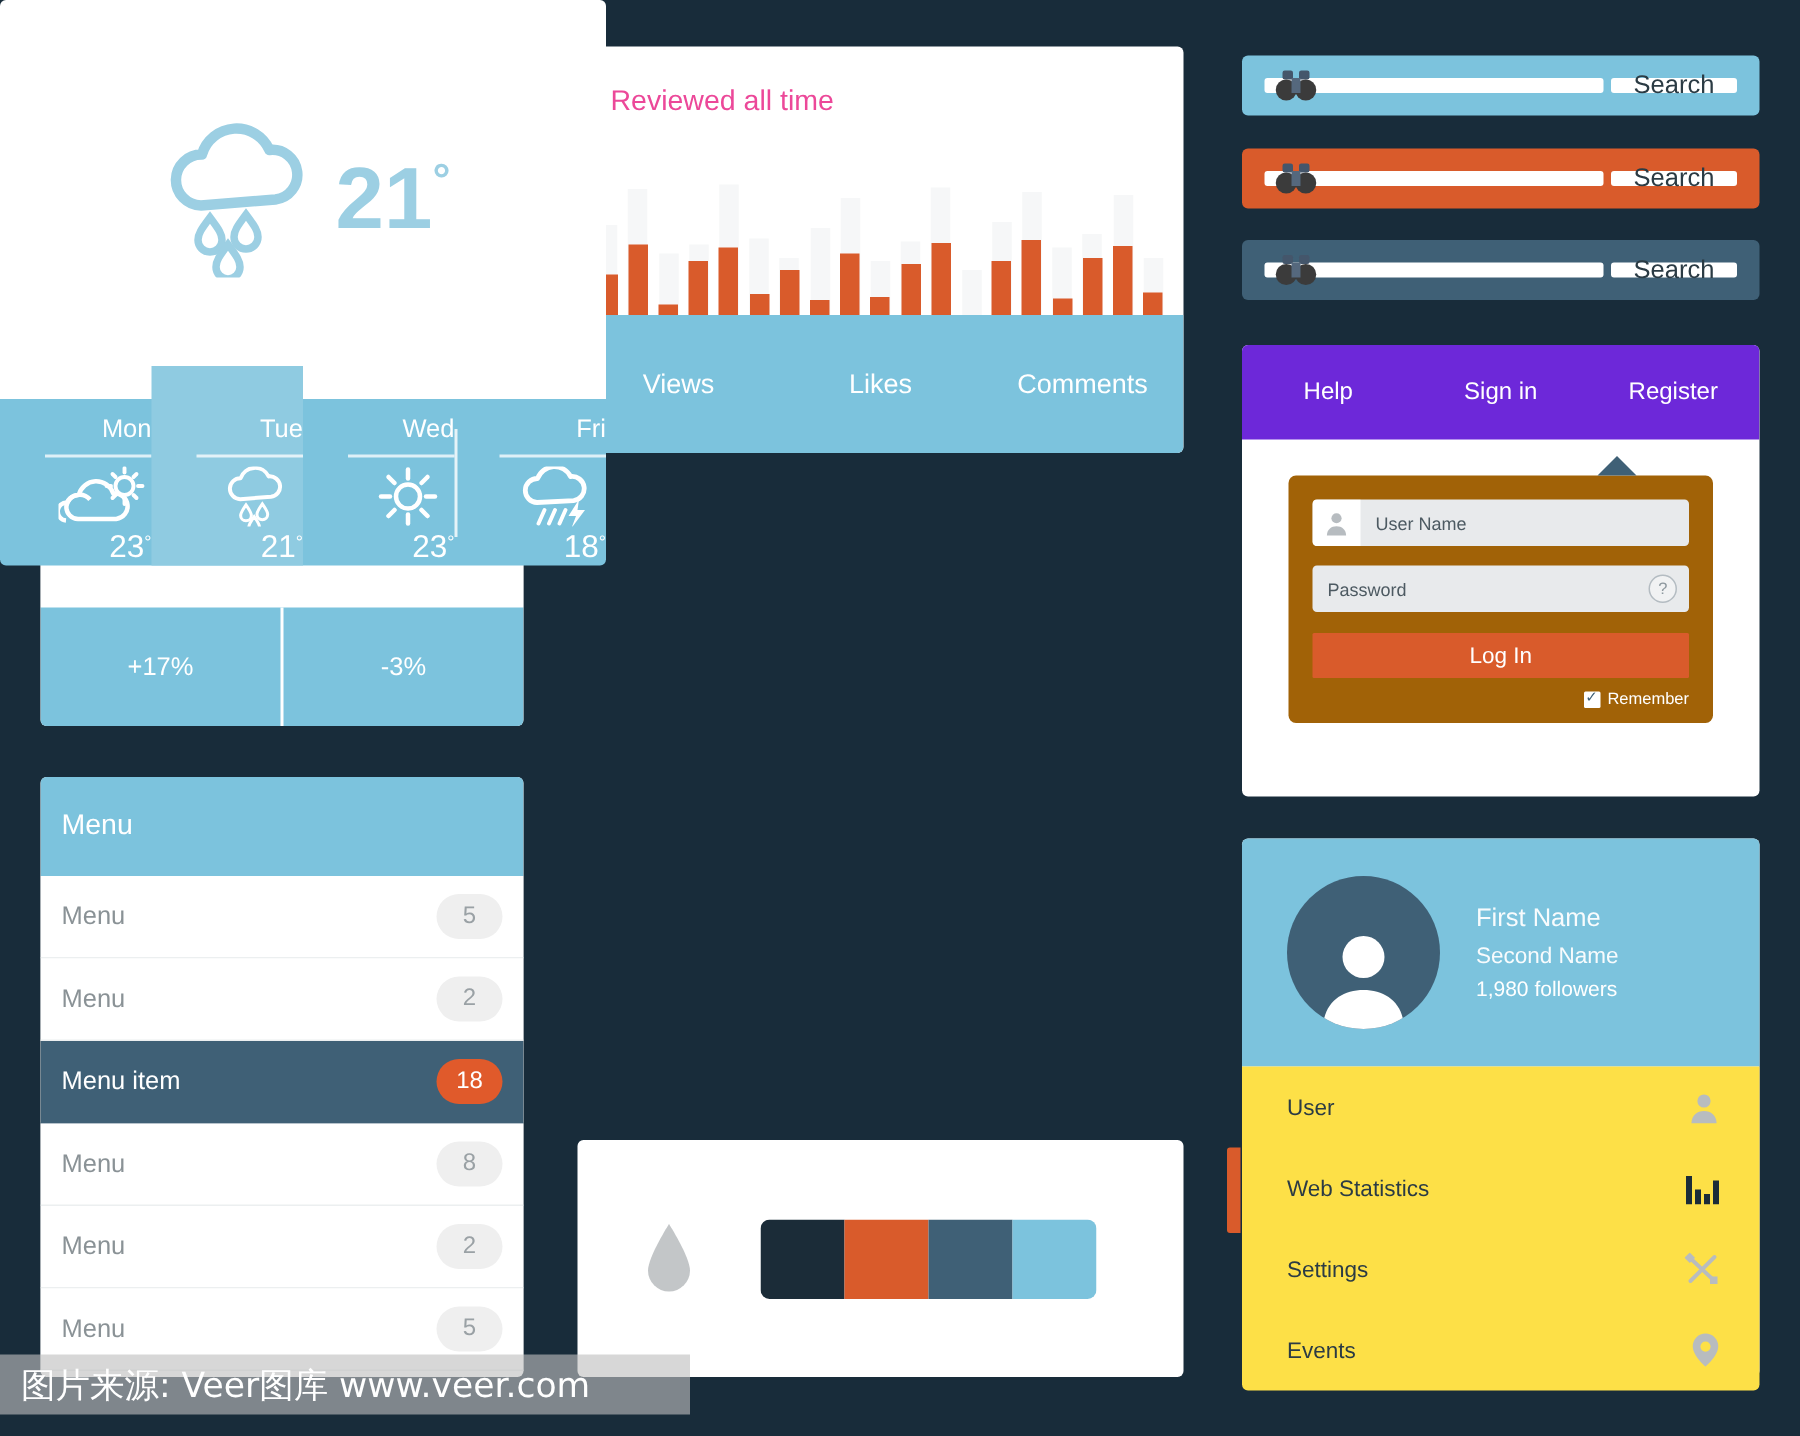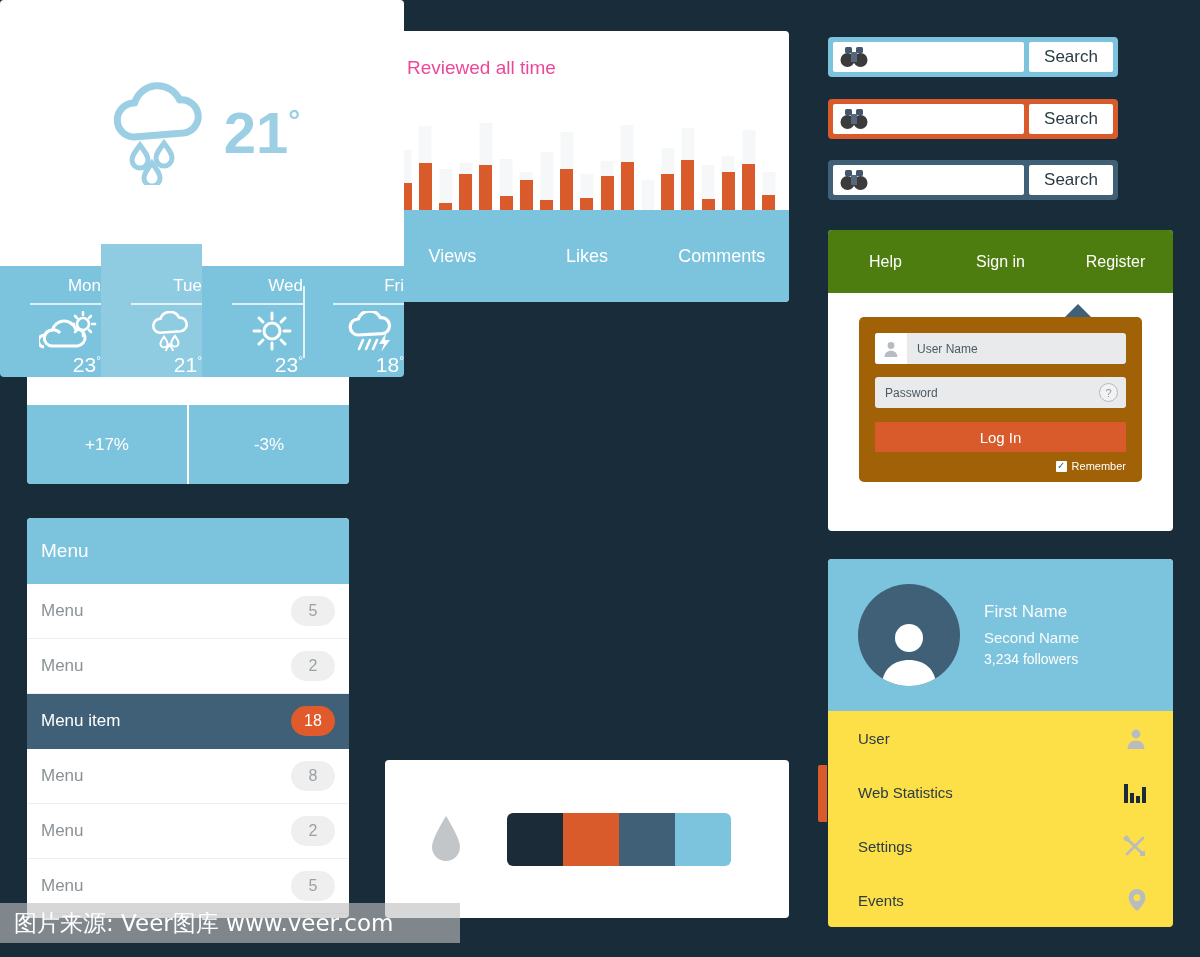--- a/index.html
+++ b/index.html
@@ -148,41 +148,41 @@
                   display: flex; align-items: center; }
   .drop-icon { margin-left: 44px; }
   .swatches {
     display: flex; margin-left: 44px;
     border-radius: 6px; overflow: hidden; height: 53px;
   }
   .swatch { width: 56px; height: 53px; }
 
   
   .searchbar {
-    position: absolute; left: 828px; width: 290px; height: 40px;
+    position: absolute; left: 828px; width: 345px; height: 40px;
     border-radius: 4px; display: flex; align-items: center;
-    padding: 5px; box-sizing: border-box;
+    padding: 15px; box-sizing: border-box;
   }
   .searchbar .field {
     flex: 1; height: 100%; background: #ffffff; border-radius: 2px;
     display: flex; align-items: center; padding-left: 6px; box-sizing: border-box;
   }
   .searchbar .sbtn {
     width: 84px; height: 100%; margin-left: 5px; background: #ffffff;
     border-radius: 2px; display: flex; align-items: center; justify-content: center;
     color: #2b3b44; font-size: 17px;
   }
   #search-1 { top: 37px; background: #7cc3dd; }
   #search-2 { top: 99px; background: #d95b2b; }
   #search-3 { top: 160px; background: #3f6076; }
 
   
   #login-card { left: 828px; top: 230px; width: 345px; height: 301px; }
   .login-tabs {
-    height: 63px; background: #4d7c0f; display: flex; align-items: center;
+    height: 63px; background: #6d28d9; display: flex; align-items: center;
   }
   .login-tabs span { flex: 1; text-align: center; color: #ffffff; font-size: 16px; }
   .login-panel {
     position: relative; margin: 24px 31px 0 31px; background: #a16207;
     border-radius: 5px; padding: 16px 16px 10px; box-sizing: border-box;
   }
   .panel-arrow {
     position: absolute; left: 206px; top: -13px;
     width: 0; height: 0;
     border-left: 13px solid transparent;
@@ -590,21 +590,21 @@
     <div class="profile-head">
       <div class="avatar-circle">
         <svg width="72" height="72" viewBox="0 0 72 72">
           <circle cx="36" cy="24" r="14" fill="#ffffff"></circle>
           <path d="M9 72 c0 -17 12 -26 27 -26 s27 9 27 26 z" fill="#ffffff"></path>
         </svg>
       </div>
       <div class="profile-names">
         <div class="n1">First Name</div>
         <div class="n2">Second Name</div>
-        <div class="n3">3,234 followers</div>
+        <div class="n3">1,980 followers</div>
       </div>
     </div>
 
     <div class="profile-list">
       <div class="plist-row">
         <span class="plabel">User</span>
         <svg width="22" height="22" viewBox="0 0 22 22">
           <circle cx="11" cy="7" r="4.4" fill="#b8bcbf"></circle>
           <path d="M2.6 22 c0 -5.4 3.8 -8.4 8.4 -8.4 s8.4 3 8.4 8.4 z" fill="#b8bcbf"></path>
         </svg>

